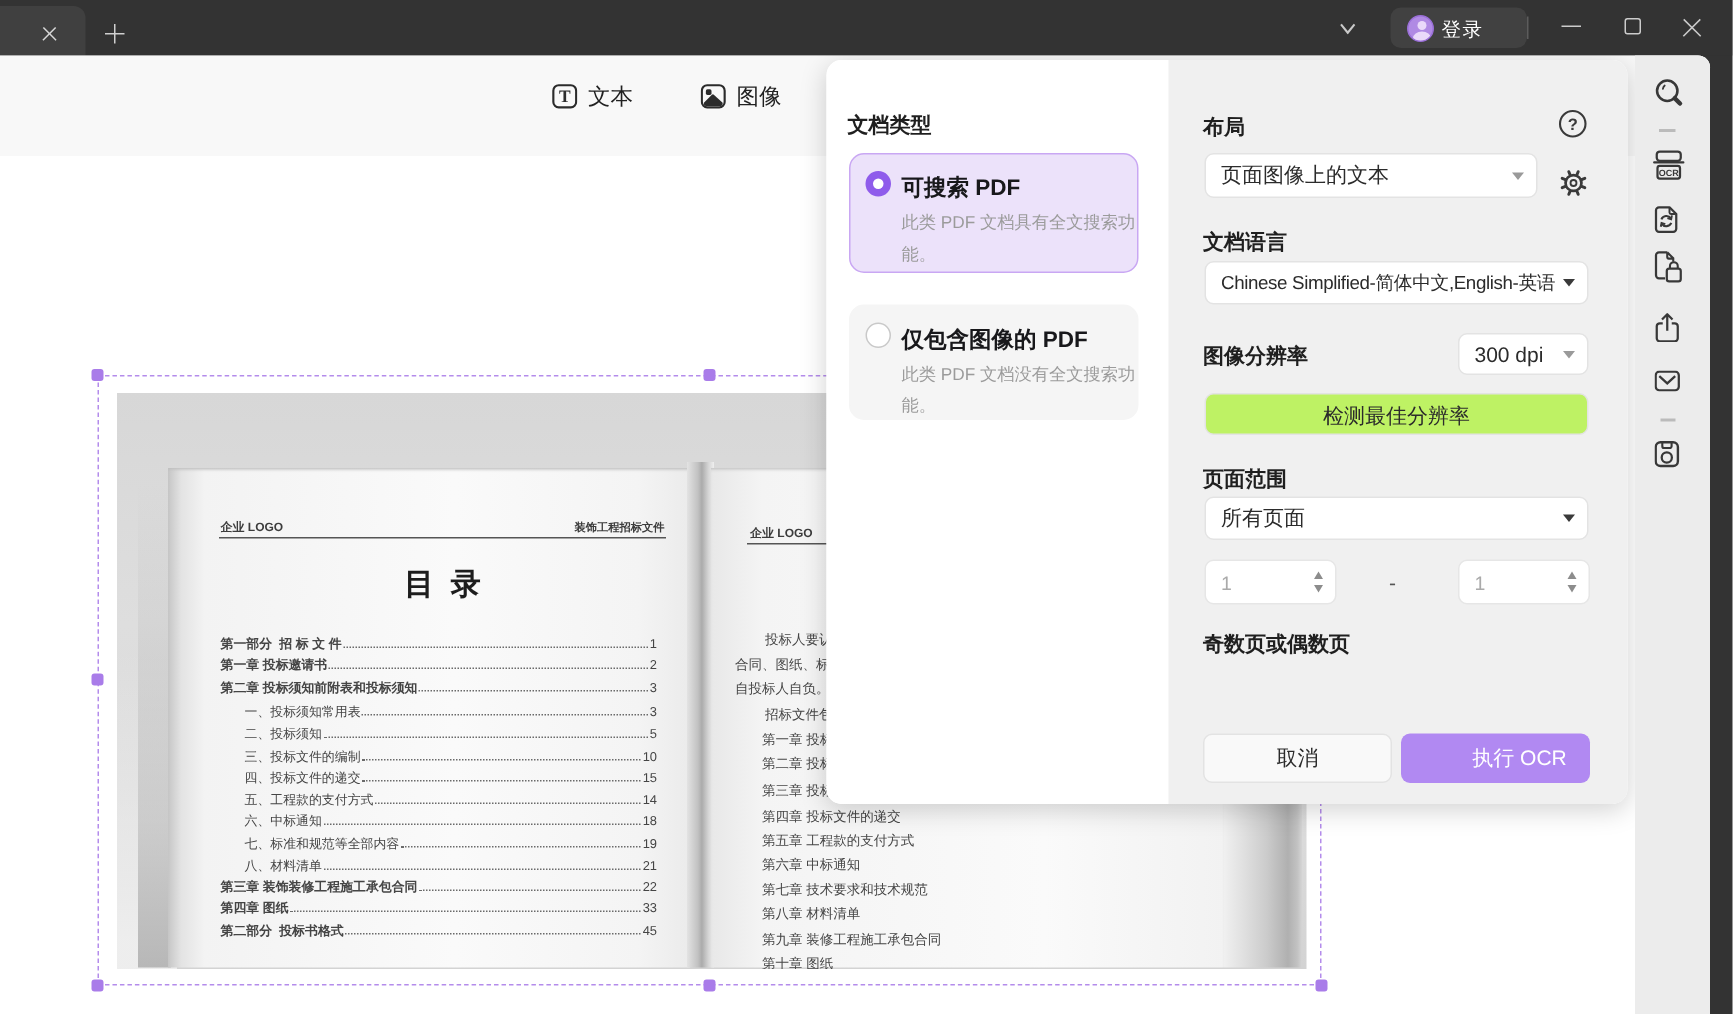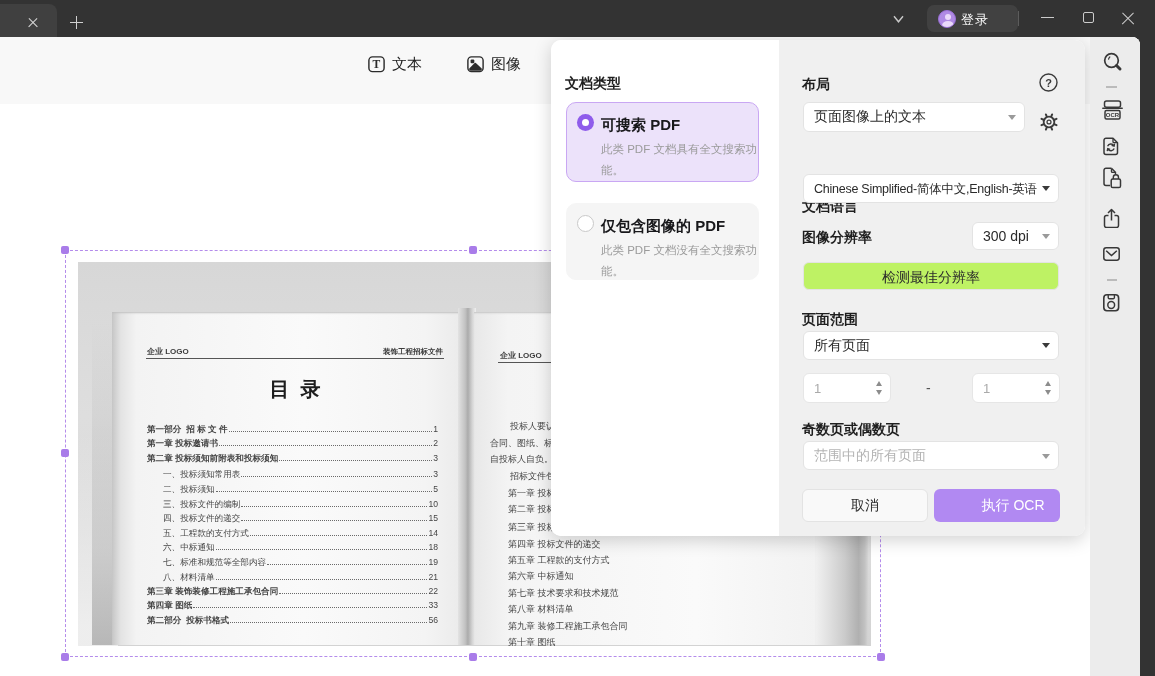--- a/index.html
+++ b/index.html
@@ -210,21 +210,21 @@
           <span>22</span>
         </div>
       <div class="toc-line" style="top:338px;">
           <span style="font-weight:bold">第四章 图纸</span>
           <span class="dots"></span>
           <span>33</span>
         </div>
       <div class="toc-line" style="top:353px;">
           <span style="font-weight:bold">第二部分&nbsp;&nbsp;投标书格式</span>
           <span class="dots"></span>
-          <span>56</span>
+          <span>45</span>
         </div>
 
       <div class="ph-txt" style="left:422px;top:88px;font-size:8px;font-weight:bold;">企业 LOGO</div>
       <div class="ph-txt" style="left:420px;top:100px;width:300px;height:1px;background:#555;"></div>
       <div class="rline" style="left:432px;top:158px;">投标人要认真阅读本招标文件，如有疑问请及时提出，</div>
       <div class="rline" style="left:412px;top:175px;">合同、图纸、标准和规范等全部内容，若有遗漏风险，</div>
       <div class="rline" style="left:412px;top:191px;">自投标人自负。</div>
       <div class="rline" style="left:432px;top:208px;">招标文件包括以下内容：</div>
       <div class="rline" style="left:430px;top:225px;">第一章 投标邀请书</div>
       <div class="rline" style="left:430px;top:241px;">第二章 投标须知</div>
@@ -280,21 +280,21 @@
             <line x1="3.86" y1="11.83" x2="1.55" y2="12.79"></line>
             <line x1="3.86" y1="7.17" x2="1.55" y2="6.21"></line>
             <line x1="7.17" y1="3.86" x2="6.21" y2="1.55"></line>
             <line x1="11.83" y1="3.86" x2="12.79" y2="1.55"></line>
             <line x1="15.14" y1="7.17" x2="17.45" y2="6.21"></line>
           </g>
           <circle cx="9.5" cy="9.5" r="5.6" fill="none" stroke="#3a3a3a" stroke-width="1.9"></circle>
           <circle cx="9.5" cy="9.5" r="2.1" fill="#f0f0f0" stroke="#3a3a3a" stroke-width="1.3"></circle>
         </svg>
 
-      <div class="h14" style="position:absolute;left:23px;top:113px;margin-top:45px;">文档语言</div>
+      <div class="h14" style="position:absolute;left:23px;top:113px;">文档语言</div>
       <div class="ctl" style="left:24px;top:134px;width:256px;height:29px;">
         <div class="txt" style="font-size:12.5px;letter-spacing:-0.25px;">Chinese Simplified-简体中文,English-英语</div>
         <div class="arr-dk" style="right:8px;"></div>
       </div>
 
       <div class="h14" style="position:absolute;left:23px;top:189px;">图像分辨率</div>
       <div class="ctl" style="left:193px;top:182px;width:87px;height:28px;">
         <div class="txt">300 dpi</div>
         <div class="arr-sm" style="right:8px;"></div>
       </div>
@@ -314,24 +314,20 @@
           <div class="dn"></div>
         </div>
       <div style="position:absolute;left:147px;top:340px;color:#555;font-size:14px;">-</div>
       <div class="spin" style="left:193px;">
           <div class="n">1</div>
           <div class="up"></div>
           <div class="dn"></div>
         </div>
 
       <div class="h14" style="position:absolute;left:23px;top:381px;">奇数页或偶数页</div>
-      <div class="ctl" style="left:24px;top:401px;width:256px;height:29px;">
-        <div class="txt" style="color:#b4b4b4;">范围中的所有页面</div>
-        <div class="arr-sm" style="right:8px;"></div>
-      </div>
 
       <div id="btn-cancel">取消</div>
       <div id="btn-ocr">执行 OCR</div>
     </div>
   </div>
 </div>
 
 <div id="sidebar">
   <svg style="position:absolute;left:10px;top:12px;" width="23" height="23" viewBox="0 0 23 23">
     <circle cx="11.5" cy="11.5" r="6.8" fill="none" stroke="#383838" stroke-width="1.7"></circle>

